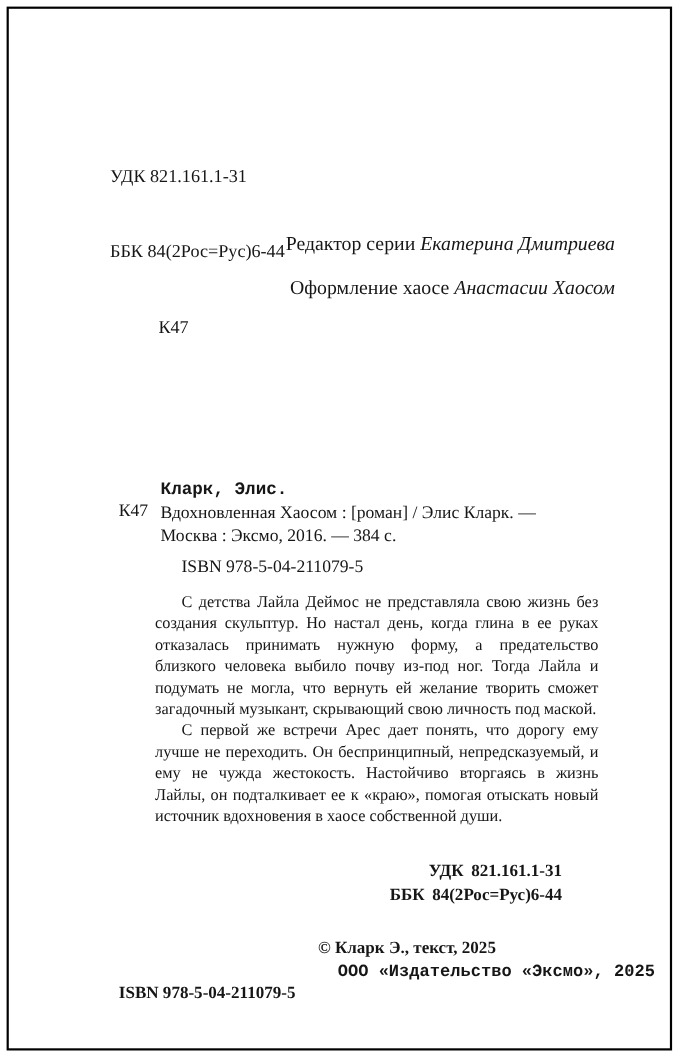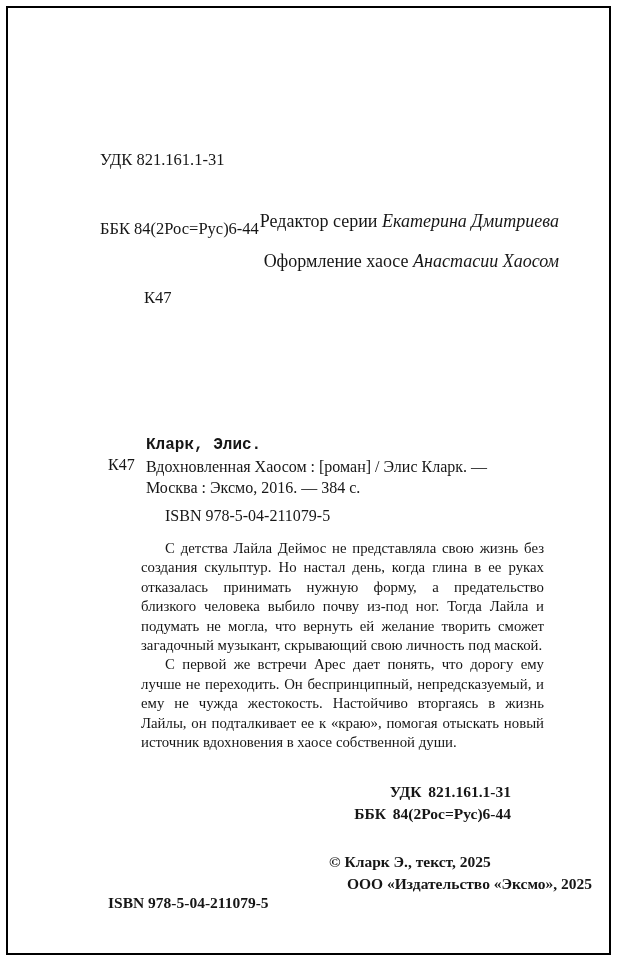--- a/index.html
+++ b/index.html
@@ -107,24 +107,24 @@
     word-spacing: 3px;
   }
   
   .copyright {
     position: absolute;
     left: 289px;
     top: 851px;
     font-weight: bold;
     font-size: 15.5px;
     line-height: 21.5px;
-    margin-left: 40px;
   }
   .copyright .cont {
     padding-left: 18px;
+    font-family: Liberation Mono, monospace;
   }
   .isbn-bottom {
     position: absolute;
     left: 108px;
     top: 894px;
     font-weight: bold;
     font-size: 15.5px;
   }
 </style>
 </head>

